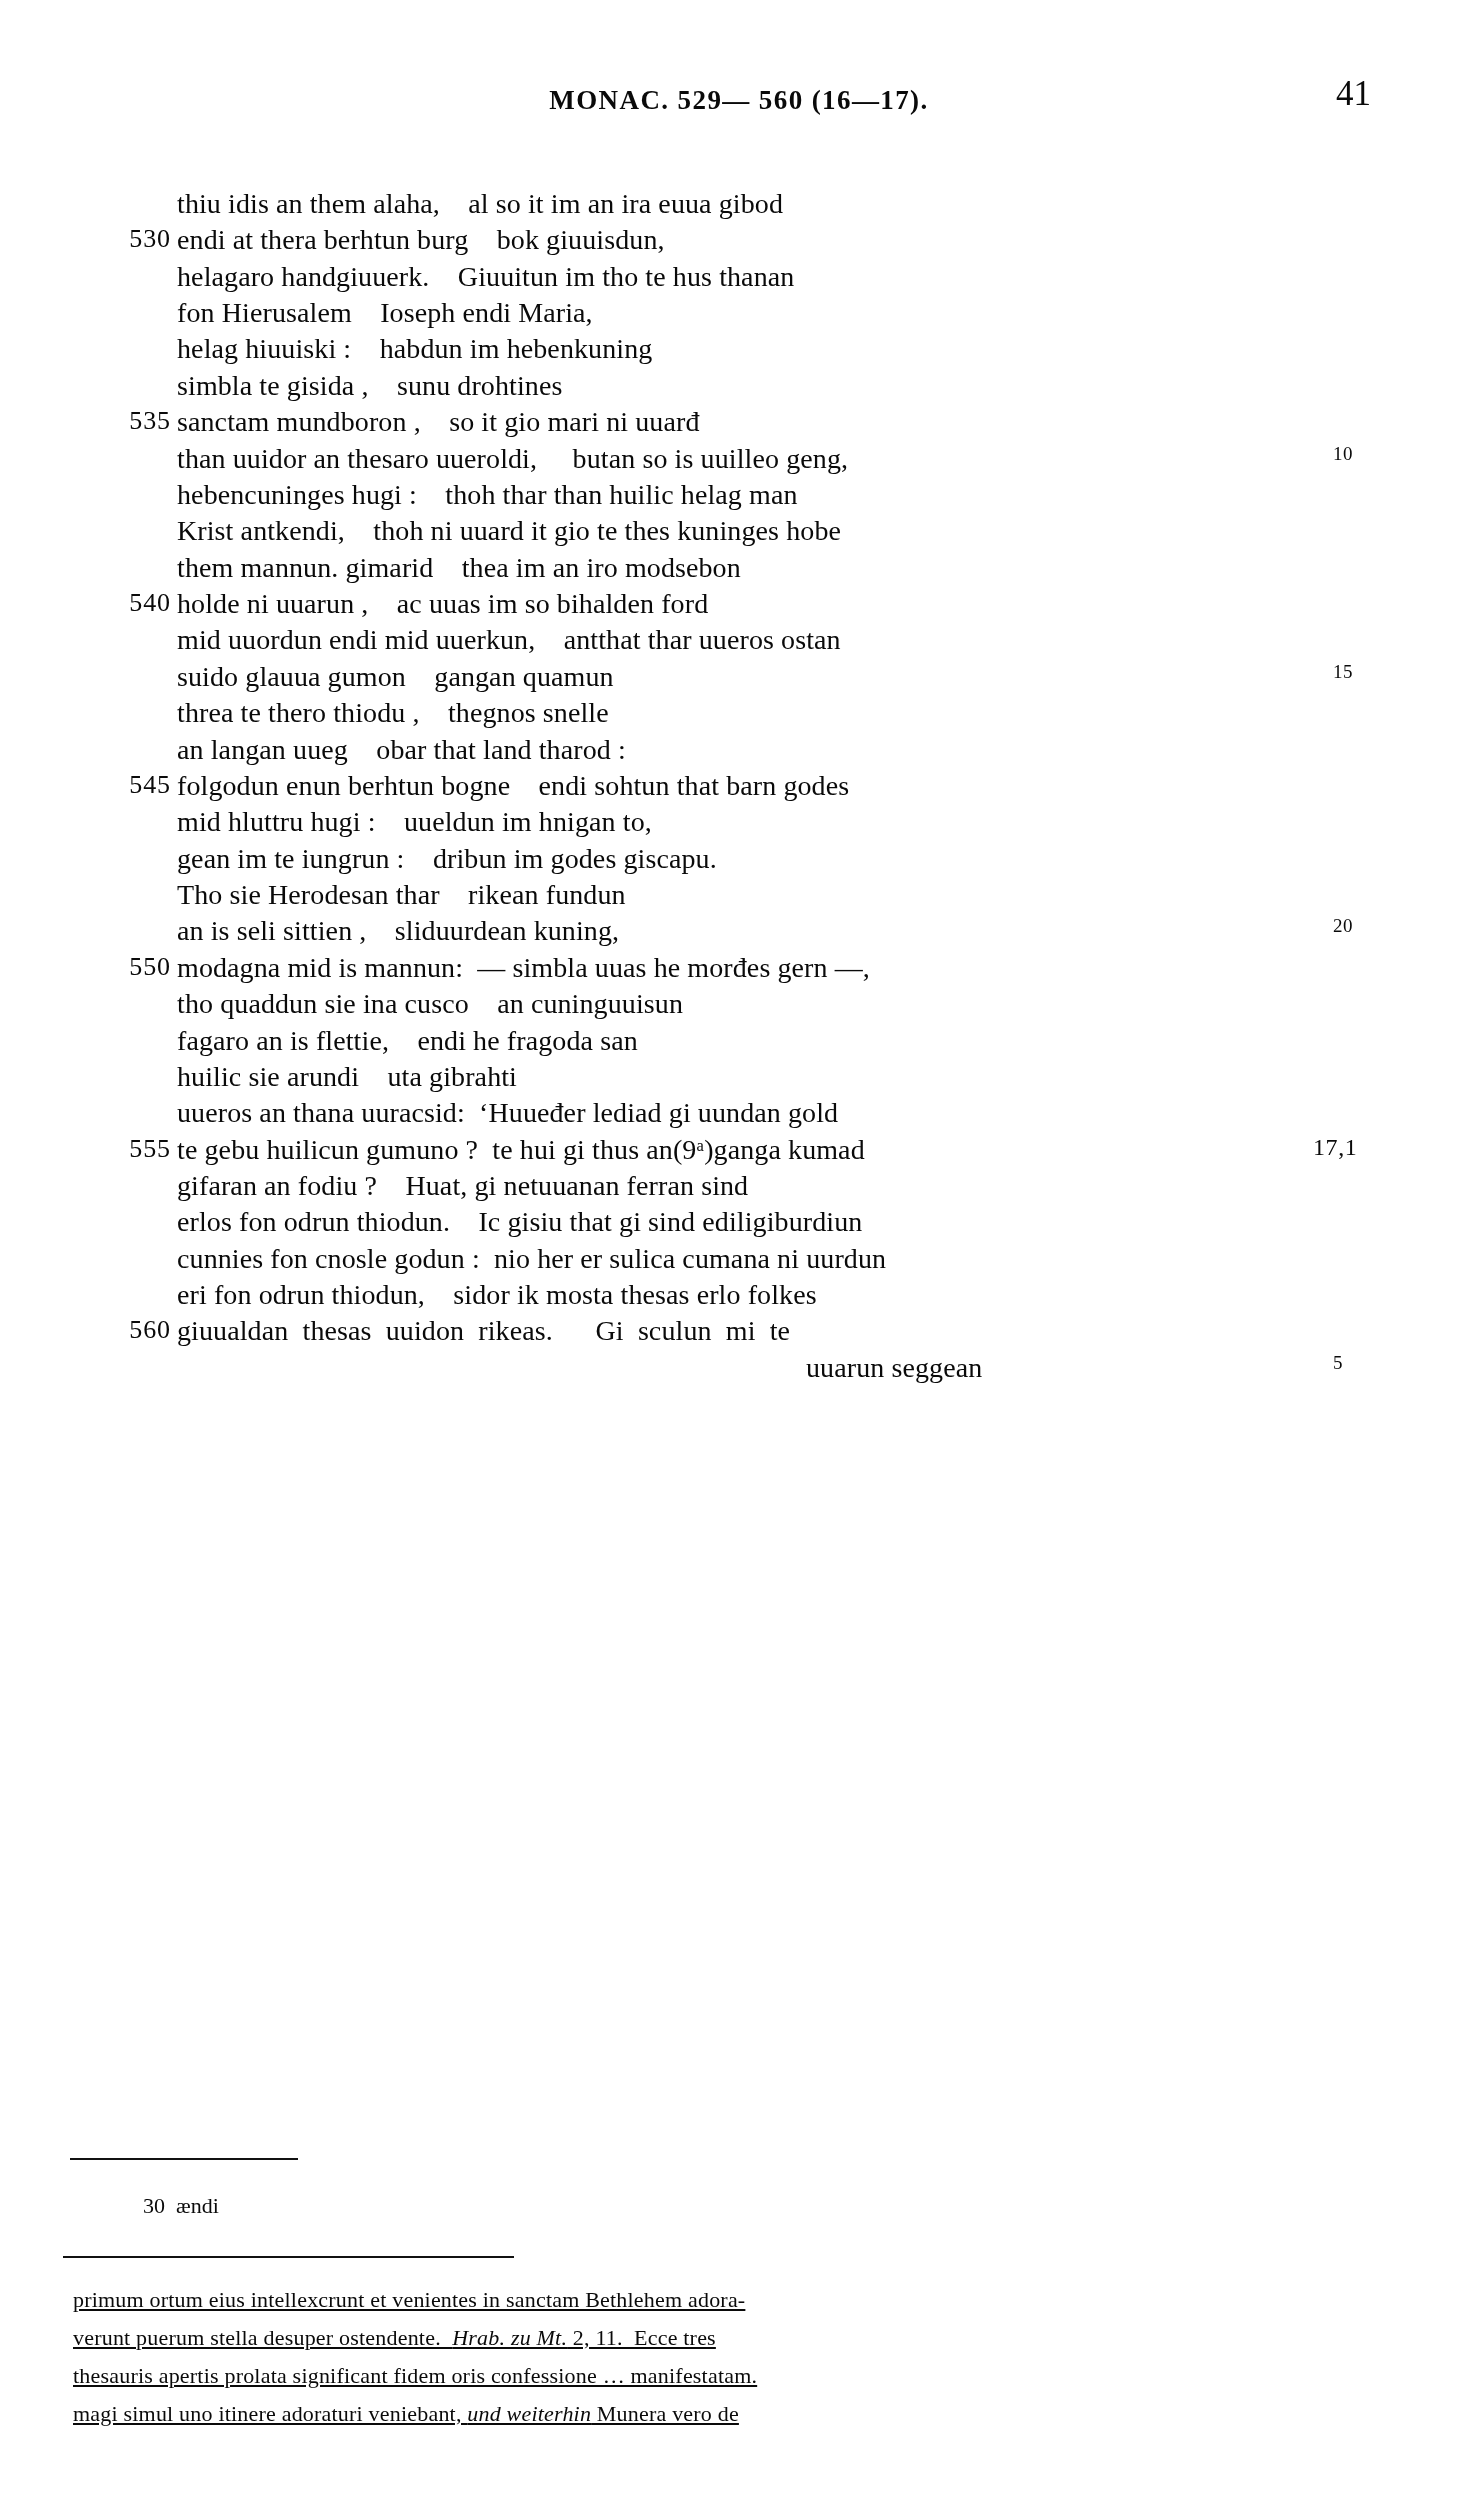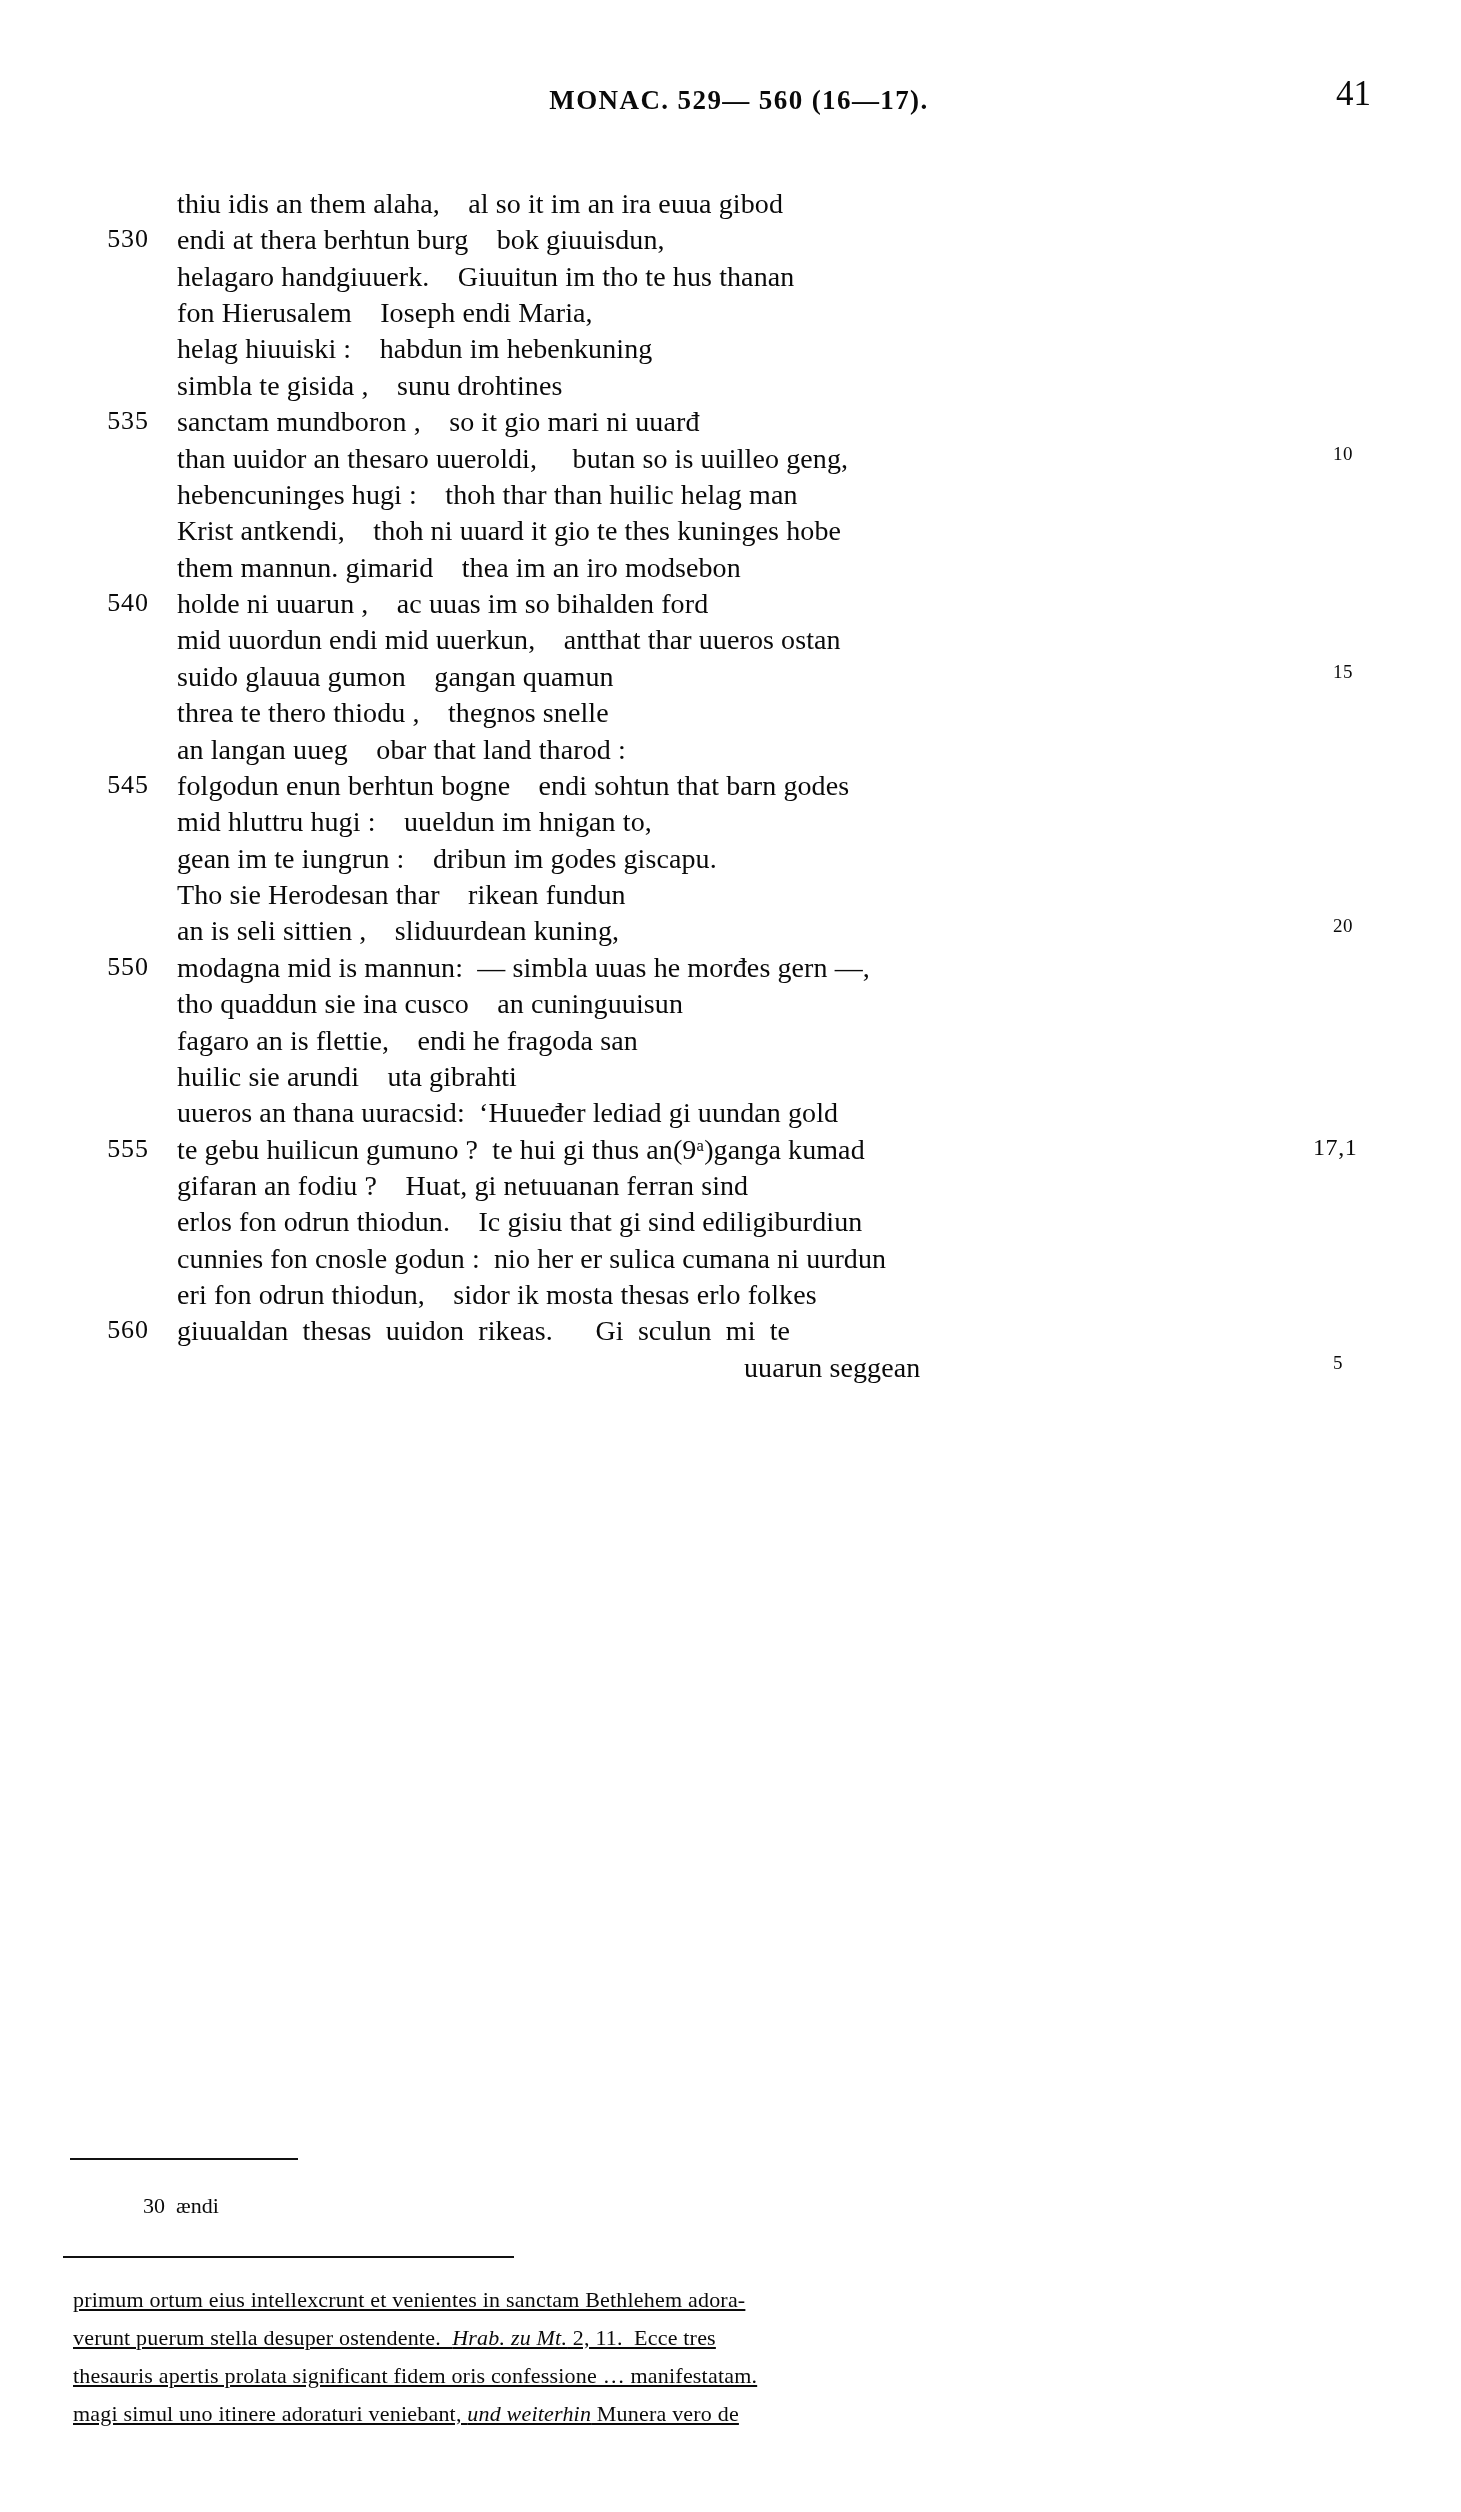--- a/index.html
+++ b/index.html
@@ -56,21 +56,21 @@
     width: 1462px;
   }
   .vline {
     position: relative;
     height: 0;
   }
   .vnum {
     position: absolute;
     left: 85px;
     width: 86px;
-    text-align: center;
+    text-align: right;
     font-size: 26px;
     letter-spacing: 0.9px;
     white-space: nowrap;
   }
   .vtext {
     position: absolute;
     left: 177px;
     font-size: 28px;
     white-space: pre;
     letter-spacing: 0.1px;
@@ -80,21 +80,21 @@
     left: 1333px;
     font-size: 19px;
     letter-spacing: 0.6px;
     white-space: nowrap;
   }
   .vmargin.wide {
     font-size: 24px;
     left: 1313px;
   }
   .indent-cont {
-    left: 744px;
+    left: 806px;
     text-align: right;
   }
 
   
   .rule-short {
     position: absolute;
     left: 70px;
     top: 2158px;
     width: 228px;
     height: 1.7px;

